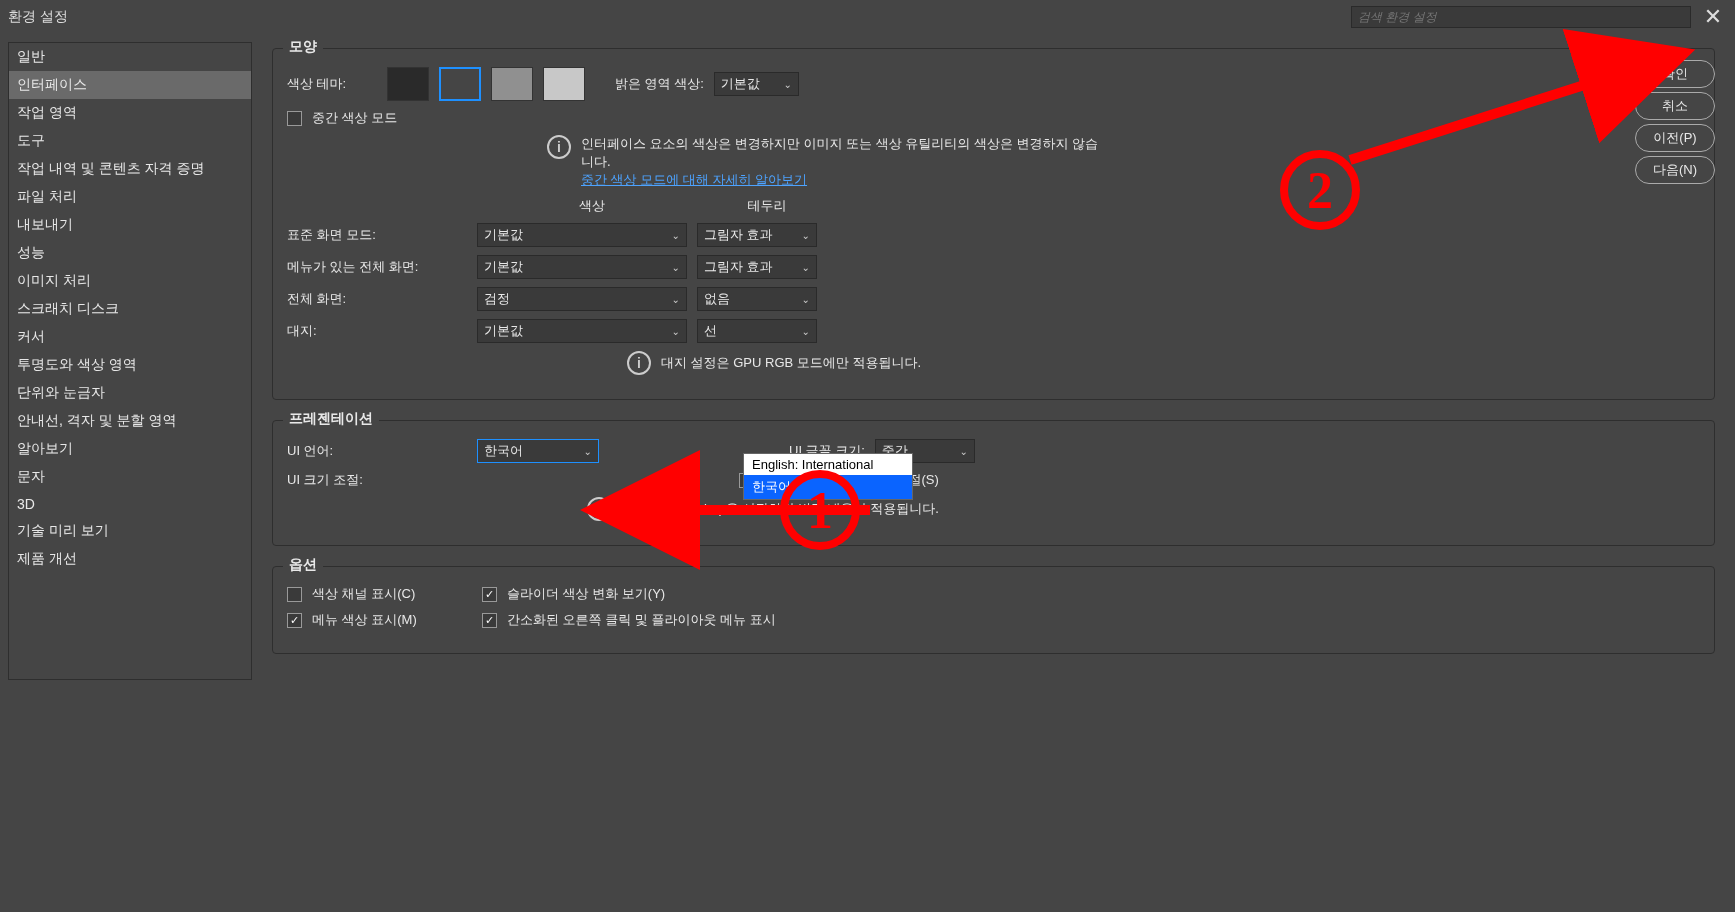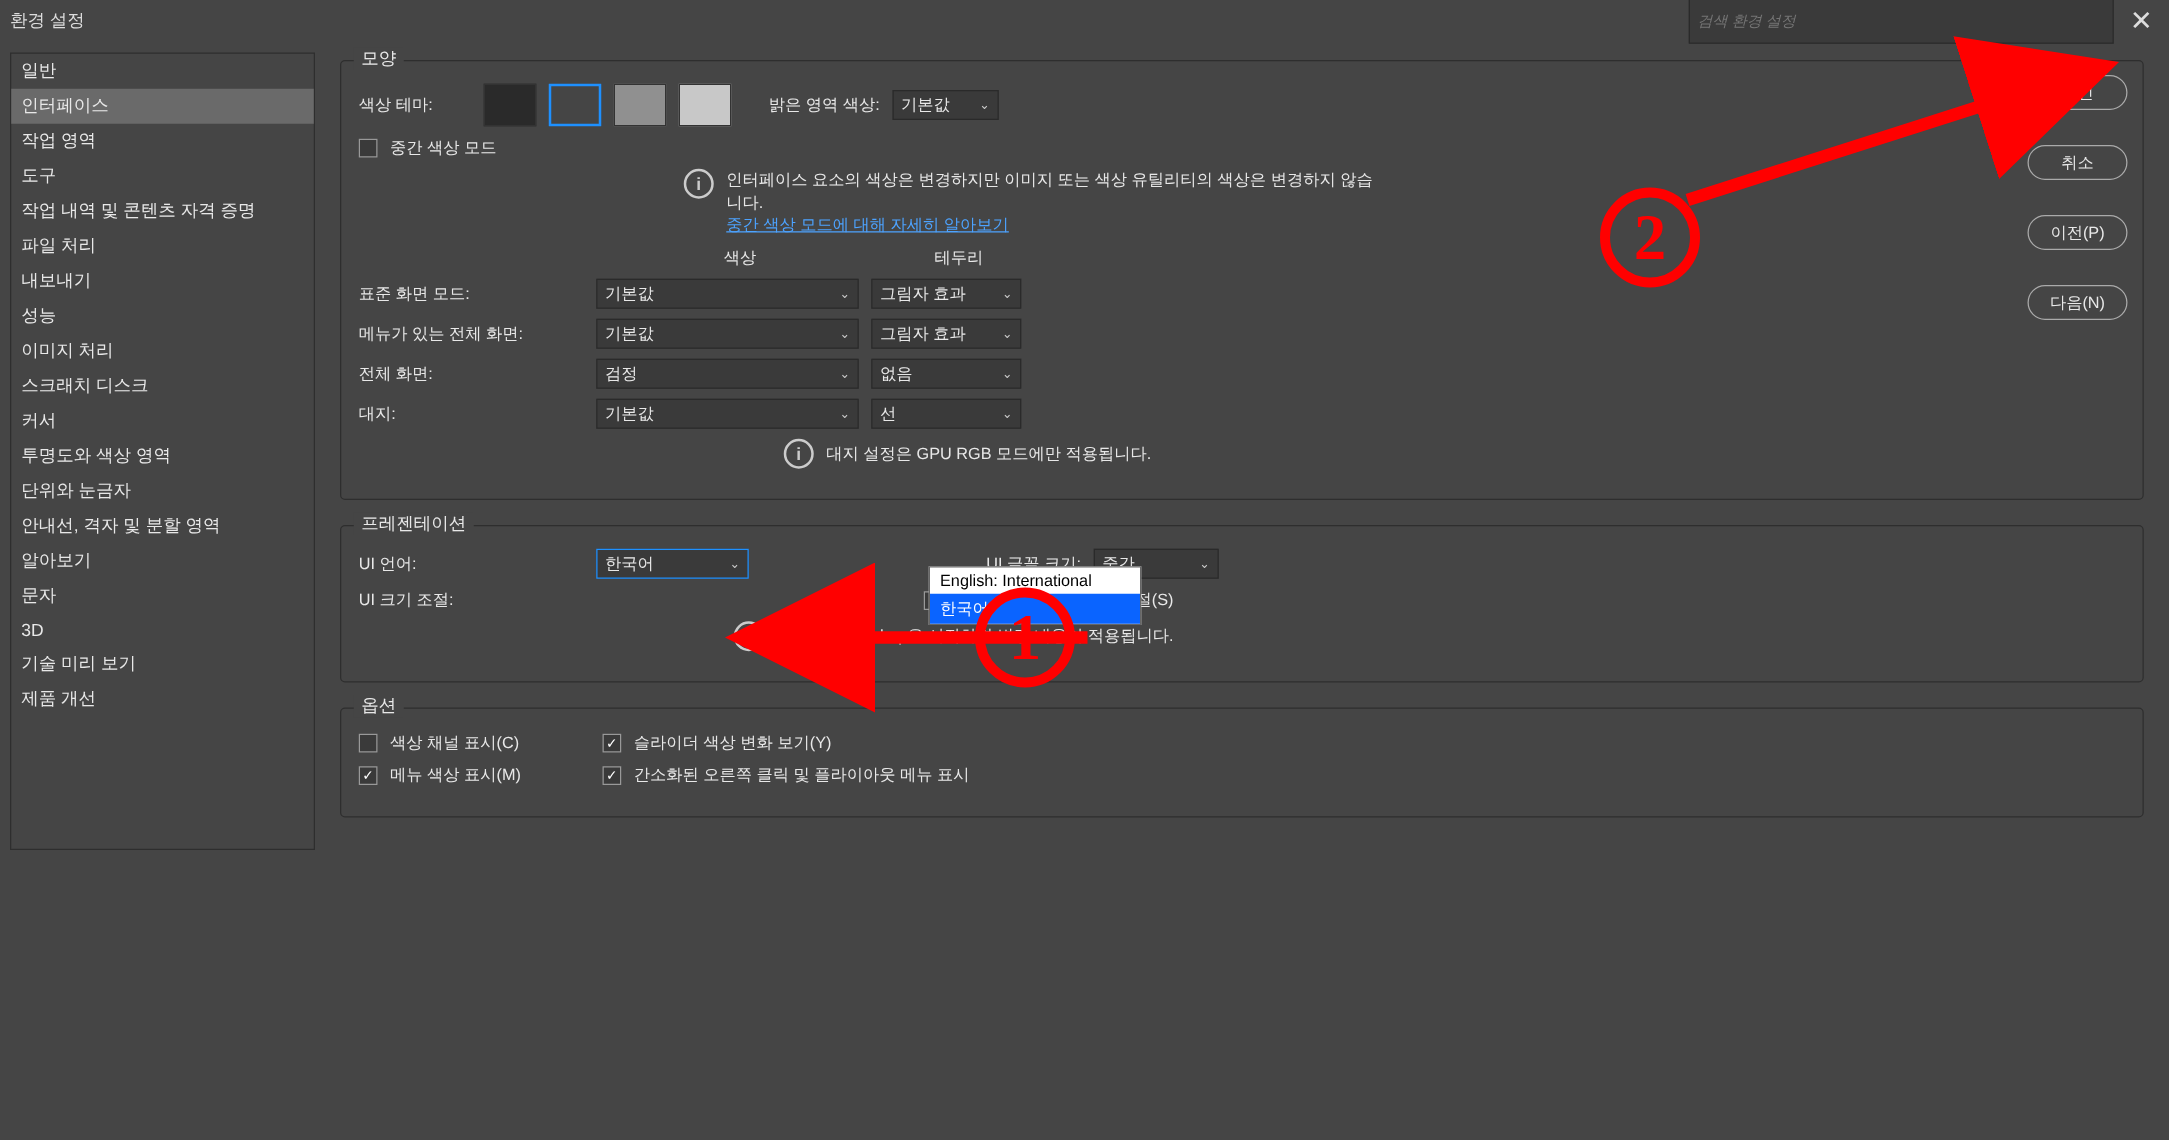--- a/index.html
+++ b/index.html
@@ -18,21 +18,21 @@
   align-items: center;
   justify-content: space-between;
   padding: 4px 8px;
   height: 34px;
 }
 .title { font-size: 14px; color: #ddd; }
 .search-box {
   background: #3a3a3a;
   border: 1px solid #2a2a2a;
   width: 340px;
-  height: 36px;
+  height: 22px;
   padding: 2px 6px;
   color: #888;
   font-size: 12px;
   font-style: italic;
 }
 .close-x {
   color: #ddd;
   font-size: 22px;
   width: 28px;
   text-align: center;
@@ -54,24 +54,24 @@
   background: #6a6a6a;
 }
 .main {
   flex: 1;
   padding: 6px 12px;
   position: relative;
 }
 .right-buttons {
   position: absolute;
   top: 60px;
-  right: 33px;
+  right: 20px;
   display: flex;
   flex-direction: column;
-  gap: 28px;
+  gap: 4px;
 }
 .btn {
   width: 80px;
   height: 28px;
   border-radius: 14px;
   border: 1px solid #aaa;
   background: #454545;
   color: #e8e8e8;
   font-size: 13px;
   cursor: pointer;
@@ -83,20 +83,21 @@
   margin-bottom: 20px;
   position: relative;
 }
 .legend {
   position: absolute;
   top: -11px;
   left: 10px;
   background: #454545;
   padding: 0 6px;
   font-size: 14px;
+  font-weight: bold;
 }
 .row {
   display: flex;
   align-items: center;
   gap: 10px;
   margin: 8px 0;
 }
 .label-right {
   text-align: left;
   width: 180px;

